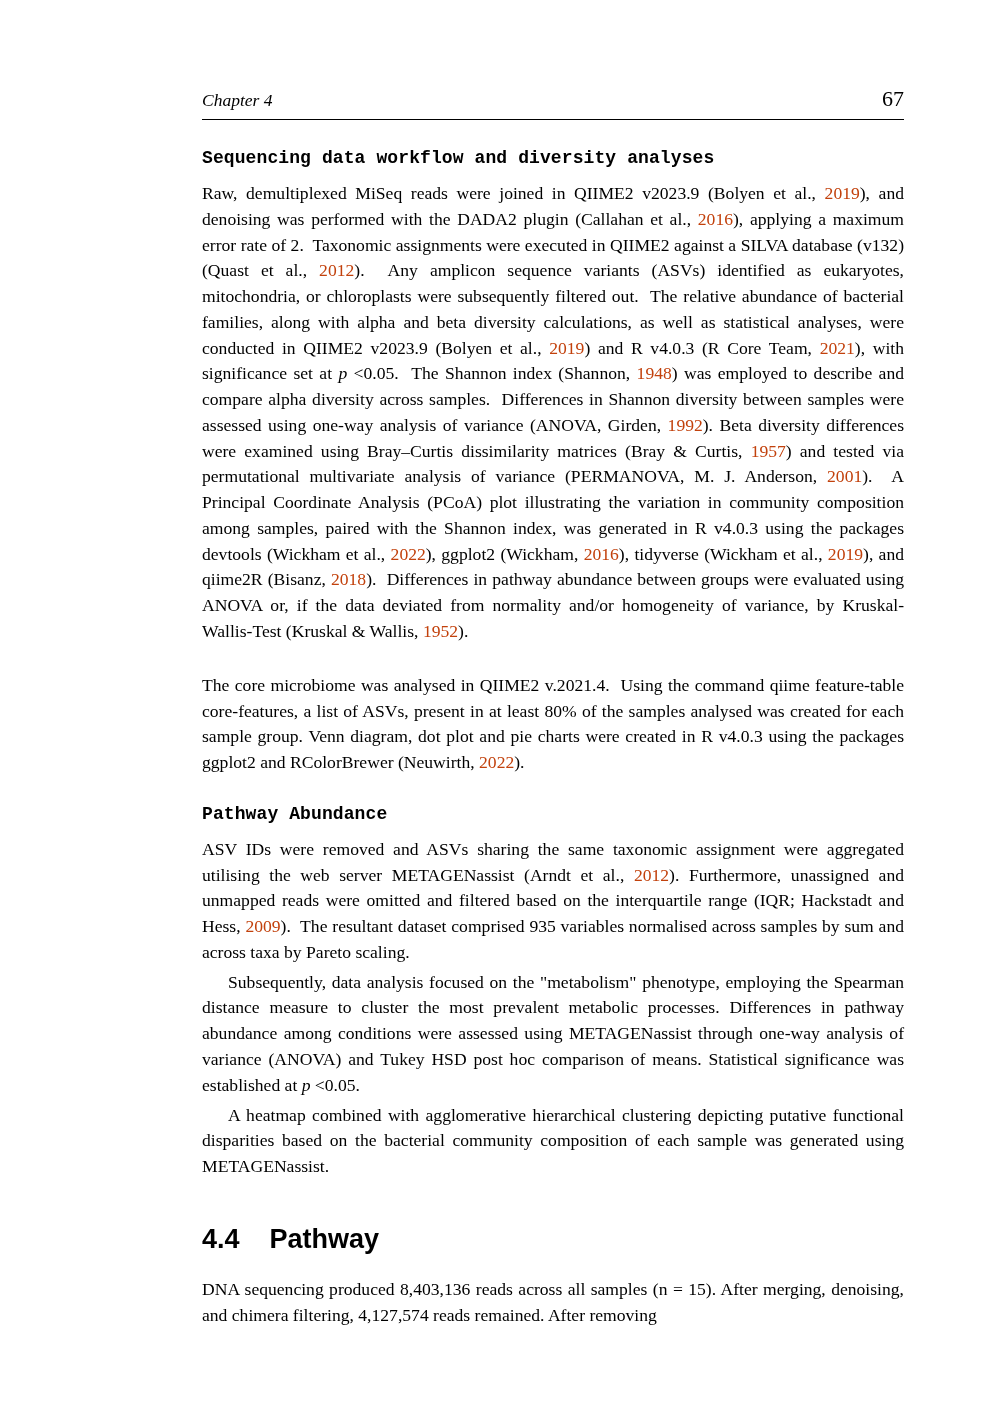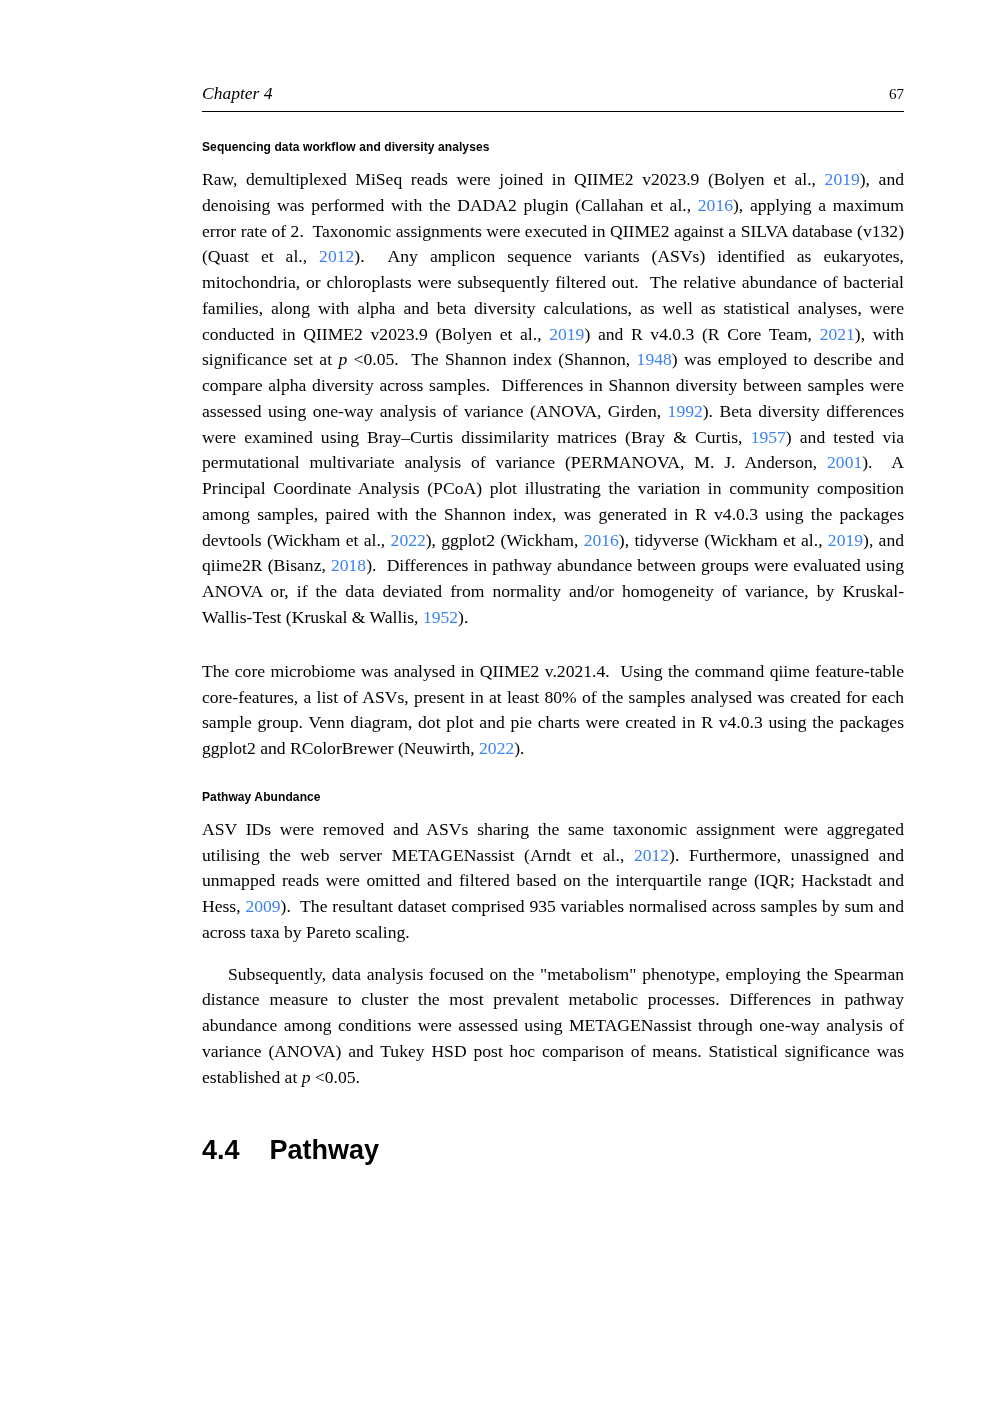--- a/index.html
+++ b/index.html
@@ -28,52 +28,52 @@
     justify-content: space-between;
     font-style: italic;
     font-size: 17.5px;
     padding-bottom: 7px;
     border-bottom: 1.1px solid #000;
     width: 702px;
     margin-left: 2px;
   }
   .header .page-num {
     font-style: normal;
-    font-size: 15px;
+    font-size: 22px;
     margin-top: 8px;
   }
   .content {
     width: 702px;
     margin-left: 2px;
     margin-top: 28px;
   }
   h3.section-head {
-    font-family: Liberation Sans, sans-serif;
+    font-family: Liberation Mono, monospace;
     font-weight: bold;
-    font-size: 12px;
+    font-size: 18px;
     margin: 0 0 13px 0;
     letter-spacing: 0.1px;
   }
   p.body {
     font-size: 17.6px;
     line-height: 1.465;
     text-align: justify;
     margin: 0 0 0 0;
     hyphens: auto;
     -webkit-hyphens: auto;
   }
   p.body + p.body {
-    margin-top: 16px;
+    margin-top: 4px;
     text-indent: 26px;
   }
   p.body.noindent {
     text-indent: 0;
   }
   .cite {
-    color: #3b82f6;
+    color: #c2410c;
   }
   .num-head {
     font-family: "Liberation Sans", sans-serif;
     font-weight: bold;
     font-size: 27px;
     margin: 44px 0 22px 0;
     display: flex;
     gap: 30px;
   }
   .num-head .num { }
@@ -97,21 +97,23 @@
 
     <div class="gap-lg"></div>
 
     <p class="body noindent">The core microbiome was analysed in QIIME2 v.2021.4.&nbsp; Using the command qiime feature-table core-features, a list of ASVs, present in at least 80% of the samples analysed was created for each sample group. Venn diagram, dot plot and pie charts were created in R v4.0.3 using the packages ggplot2 and RColorBrewer (Neuwirth, <span class="cite">2022</span>).</p>
 
     <div class="gap-lg"></div>
 
     <h3 class="section-head">Pathway Abundance</h3>
     <p class="body noindent">ASV IDs were removed and ASVs sharing the same taxonomic assignment were aggregated utilising the web server METAGENassist (Arndt et al., <span class="cite">2012</span>). Furthermore, unassigned and unmapped reads were omitted and filtered based on the interquartile range (IQR; Hackstadt and Hess, <span class="cite">2009</span>).&nbsp; The resultant dataset comprised 935 variables normalised across samples by sum and across taxa by Pareto scaling.</p>
     <p class="body">Subsequently, data analysis focused on the "metabolism" phenotype, employing the Spearman distance measure to cluster the most prevalent metabolic processes. Differences in pathway abundance among conditions were assessed using METAGENassist through one-way analysis of variance (ANOVA) and Tukey HSD post hoc comparison of means. Statistical significance was established at <i>p</i> &lt;0.05.</p>
+    <p class="body">A heatmap combined with agglomerative hierarchical clustering depicting putative functional disparities based on the bacterial community composition of each sample was generated using METAGENassist.</p>
 
     <div class="num-head">
       <span class="num">4.4</span>
       <span>Pathway</span>
     </div>
 
+    <p class="body noindent">DNA sequencing produced 8,403,136 reads across all samples (n = 15). After merging, denoising, and chimera filtering, 4,127,574 reads remained. After removing</p>
 
   </div>
 </div>
 
 </body></html>

